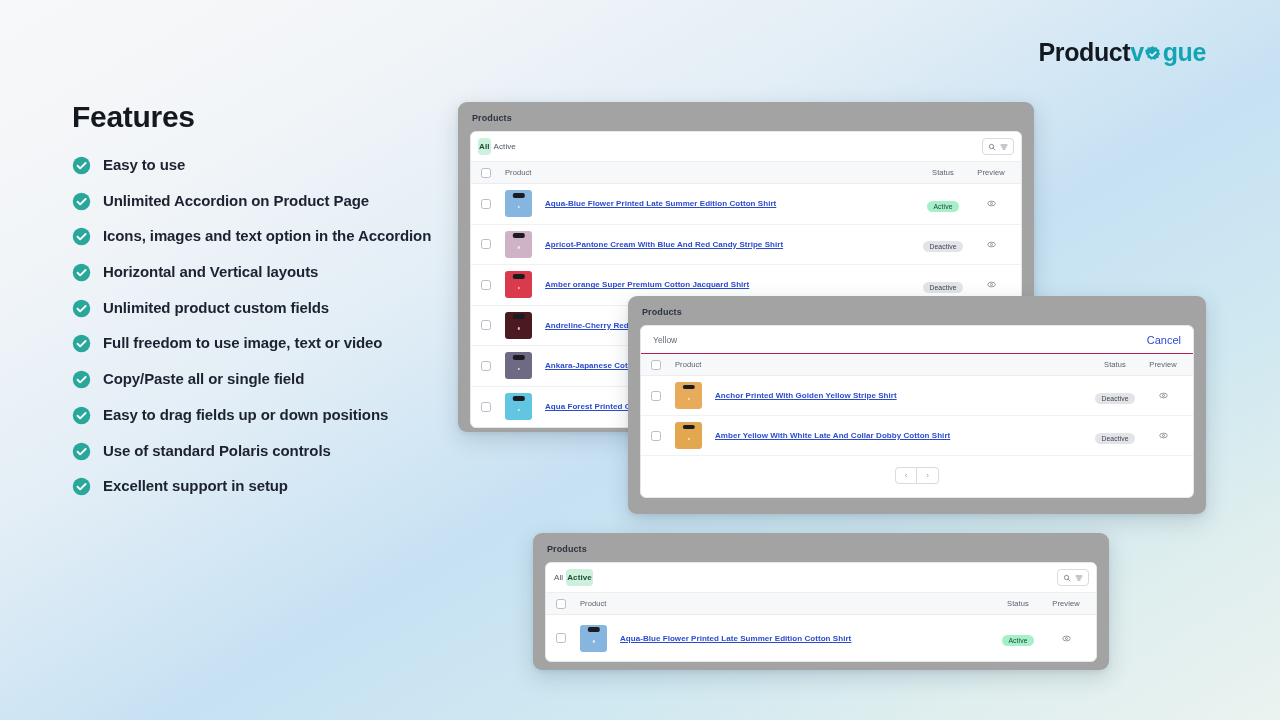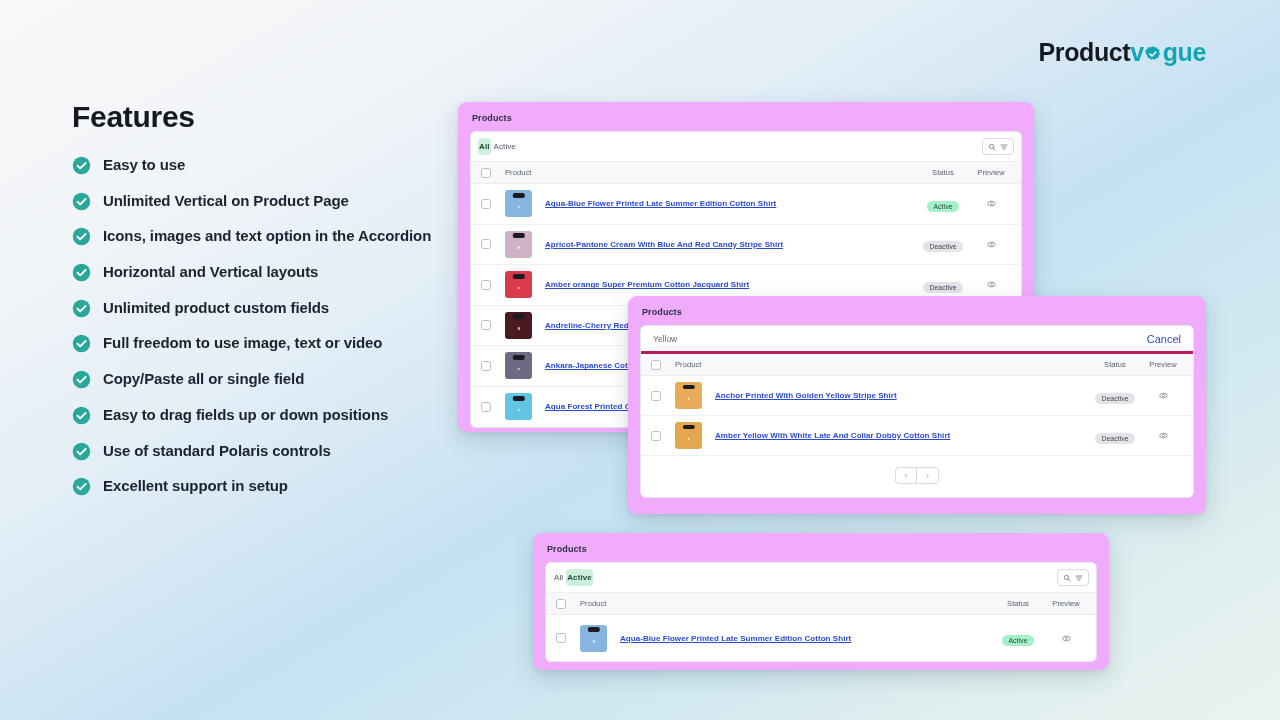--- a/index.html
+++ b/index.html
@@ -53,21 +53,21 @@
   }
   .check-icon svg { display: block; width: 19px; height: 19px; }
   .feat-label {
     font-size: 15px; font-weight: 700; color: #1c2230;
     line-height: 1.48; letter-spacing: -0.1px;
   }
 
   
   .card {
     position: absolute;
-    background: #f0abfc;
+    background: #a3a3a3;
     border-radius: 9px;
     box-shadow: 0 7px 22px rgba(26,45,70,0.17), 0 2px 5px rgba(26,45,70,0.07);
     overflow: hidden;
   }
   .card-title {
     font-size: 9px; font-weight: 700; color: #2b3340;
     padding: 11px 0 8px 14px; letter-spacing: 0.1px;
   }
   .panel {
     margin: 0 12px 12px 12px;
@@ -141,21 +141,21 @@
 
   
   #card1 { left: 458px; top: 102px; width: 576px; height: 330px; }
   #card1 .row { height: 40.5px; }
 
   
   #card2 { left: 628px; top: 296px; width: 578px; height: 218px; }
   .searchrow {
     display: flex; align-items: center;
     height: 28px; padding: 0 12px;
-    border-bottom: 3px solid #be185d;
+    border-bottom: 1px solid #be185d;
   }
   .searchrow .q {
     flex: 1; font-size: 8.5px; color: #646b78;
   }
   .searchrow .cancel {
     font-size: 11px; color: #2b4bcf;
   }
   #card2 .row { height: 40px; }
   .pager {
     display: flex; justify-content: center; align-items: center;
@@ -211,21 +211,21 @@
         </span>
       <span class="feat-label">Easy to use</span>
     </li>
     <li>
       <span class="check-icon">
           <svg viewBox="0 0 24 24">
             <circle cx="12" cy="12" r="11" fill="#2aa79b"></circle>
             <path d="M7 12.3l3.3 3.3L17.2 8.8" fill="none" stroke="#fff" stroke-width="2.4" stroke-linecap="round" stroke-linejoin="round"></path>
           </svg>
         </span>
-      <span class="feat-label">Unlimited Vertical on Product Page</span>
+      <span class="feat-label">Unlimited Accordion on Product Page</span>
     </li>
     <li>
       <span class="check-icon">
           <svg viewBox="0 0 24 24">
             <circle cx="12" cy="12" r="11" fill="#2aa79b"></circle>
             <path d="M7 12.3l3.3 3.3L17.2 8.8" fill="none" stroke="#fff" stroke-width="2.4" stroke-linecap="round" stroke-linejoin="round"></path>
           </svg>
         </span>
       <span class="feat-label">Icons, images and text option in the Accordion</span>
     </li>

